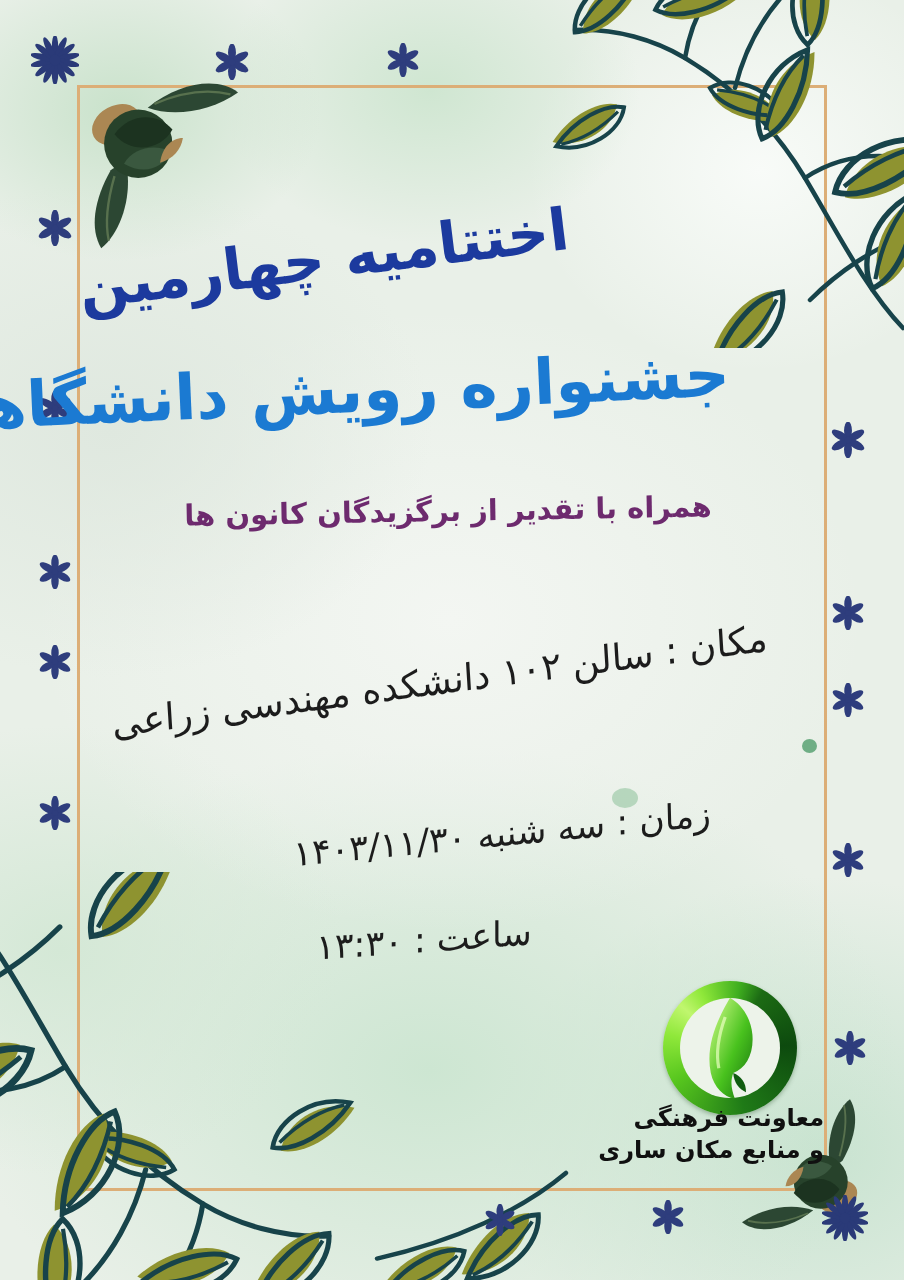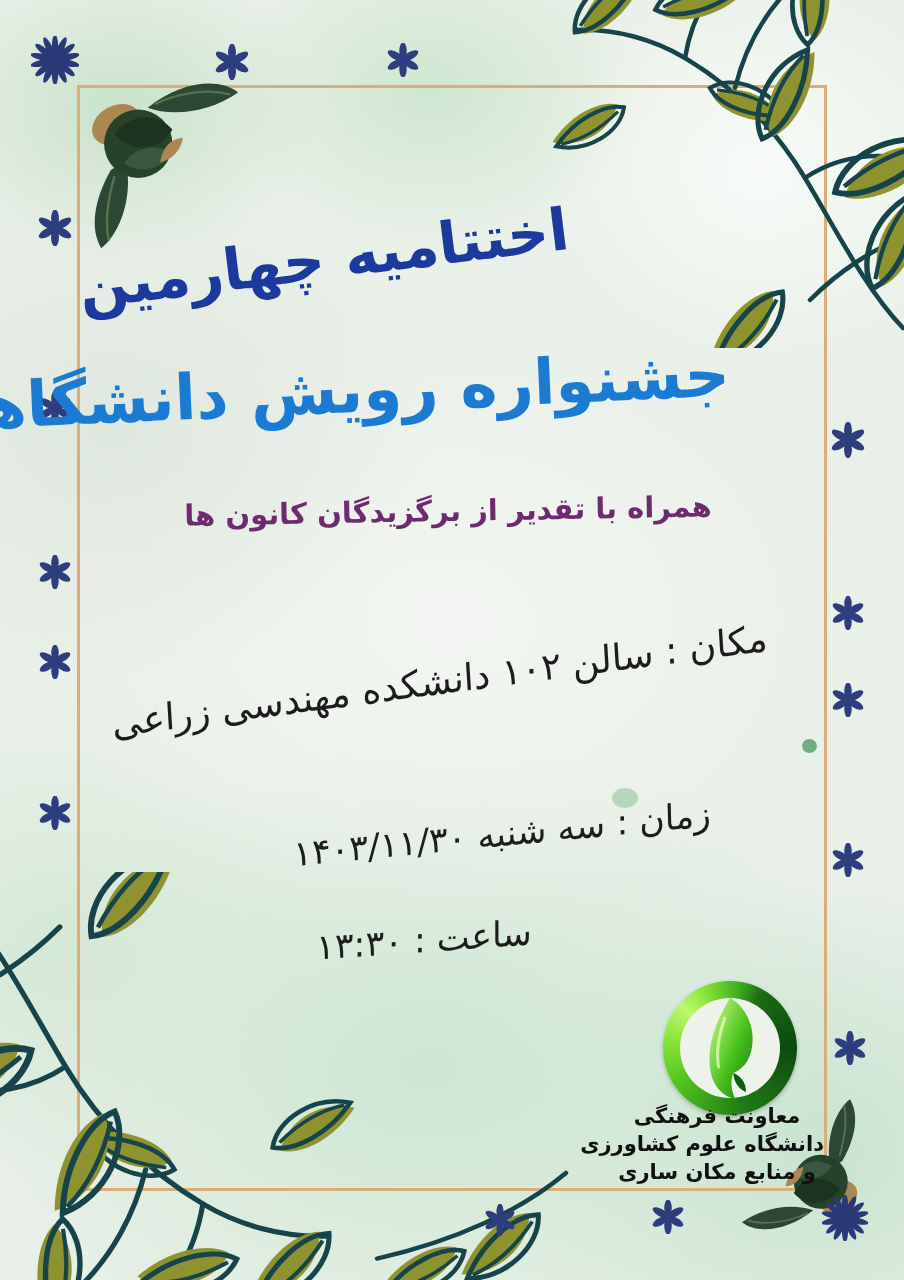--- a/index.html
+++ b/index.html
@@ -75,22 +75,22 @@
     left:262px;top:814px;width:480px;text-align:center;
     font-size:35px;font-weight:500;color:var(--c-text);
     transform:rotate(-5.5deg) skewX(-4deg);
   }
   .hour{
     left:238px;top:920px;width:372px;text-align:center;
     font-size:35px;font-weight:500;color:var(--c-text);
     transform:rotate(-4deg) skewX(-4deg);
   }
   .org{
-    left:610px;top:1102px;width:214px;text-align:center;z-index:4;position:absolute;
-    font-size:21px;font-weight:bold;color:#101010;line-height:1.34;direction:rtl;
+    left:610px;top:1102px;width:214px;text-align:right;z-index:4;position:absolute;
+    font-size:24px;font-weight:bold;color:#101010;line-height:1.34;direction:rtl;
   }
   .org span{display:block;white-space:nowrap;}
 
   .logo{position:absolute;left:663px;top:981px;width:134px;height:134px;z-index:4;}
   .logo-ring{
     position:absolute;inset:0;border-radius:50%;
     background:conic-gradient(from 30deg,
       #1c6b14 0%, #0d4a0e 16%, #1f7a17 38%, #57c61e 58%,
       #8fe83a 70%, #c0f66e 78%, #8fe83a 84%, #3fae1f 94%, #1c6b14 100%);
     box-shadow:0 2px 4px rgba(40,80,40,.35);
@@ -394,17 +394,16 @@
     <div class="logo-hole"></div>
     <svg class="logo-flame" viewBox="0 0 100 140">
       <path d="M 50 6 C 30 40 20 70 26 100 C 30 118 42 130 56 132 C 52 120 50 112 54 100 C 70 94 80 76 78 52 C 76 30 64 14 50 6 Z" fill="url(#flamegrad)"></path>
       <path d="M 54 100 C 64 104 70 112 70 124 C 61 120 55 112 54 100 Z" fill="#0f5c0f"></path>
       <path d="M 44 30 C 36 52 32 74 36 94" stroke="#eaffc0" stroke-width="4" fill="none" opacity="0.7"></path>
     </svg>
   </div>
 
   <div class="org">
     <span>معاونت فرهنگی</span>
-    <span>دانشگاه علوم کشاورزی</span>
     <span>و منابع مکان ساری</span>
   </div>
 
 </div>
 
 </body></html>

